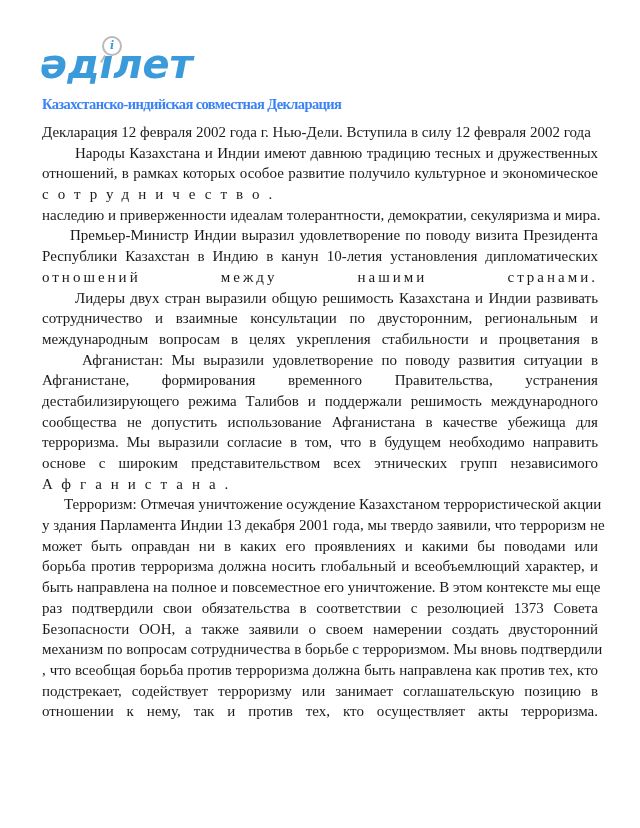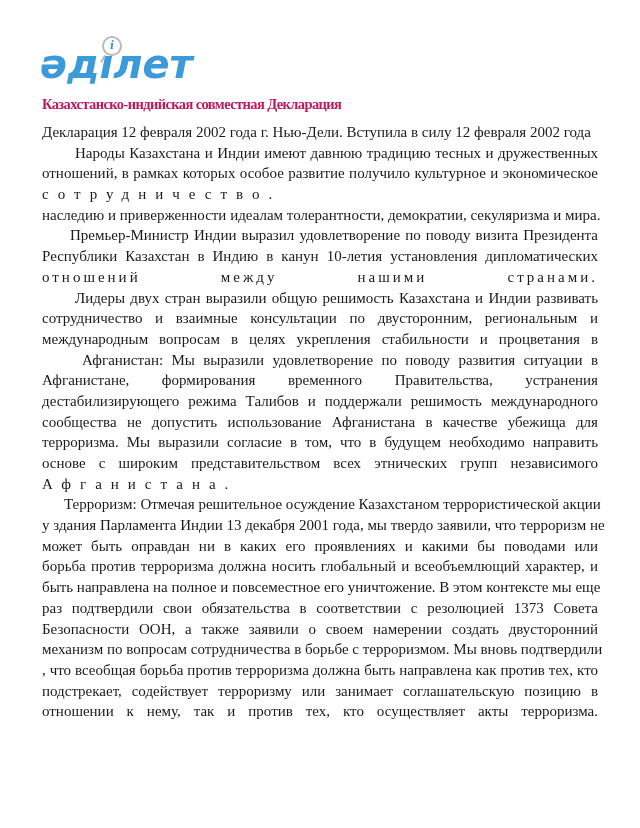--- a/index.html
+++ b/index.html
@@ -1,21 +1,21 @@
 <!DOCTYPE html>
 <html><head>
 <meta charset="utf-8">
 <style>
   html, body { margin: 0; padding: 0; background: #ffffff; }
   body { width: 640px; height: 828px; overflow: hidden; position: relative; font-family: "Liberation Serif", serif; color: #1a1a1a; }
   .logo { position: absolute; left: 40px; top: 40px; height: 44px; display: flex; align-items: flex-end; }
   .logo-text { font-family: "DejaVu Sans", sans-serif; font-size: 40px; font-weight: bold; color: #3b9ad9; letter-spacing: 0px; line-height: 40px; font-style: italic; }
   .logo-mag { position: absolute; left: 62px; top: -4px; width: 16px; height: 16px; border: 2px solid #b9b9b9; border-radius: 50%; background: #fff; font-size: 11px; color: #3b9ad9; text-align: center; line-height: 16px; font-family: "DejaVu Serif", serif; font-style: italic; font-weight: bold; }
   .logo-handle { position: absolute; left: 62px; top: 15px; width: 2px; height: 8px; background: #b9b9b9; transform: rotate(30deg); }
-  .title { position: absolute; left: 42px; top: 96px; font-family: "Liberation Serif", serif; font-weight: bold; font-size: 14.5px; letter-spacing: -0.6px; color: #be185d; }
+  .title { position: absolute; left: 42px; top: 96px; font-family: "Liberation Serif", serif; font-weight: bold; font-size: 14.5px; letter-spacing: -0.6px; color: #3b82f6; }
   .doc { position: absolute; left: 42px; top: 122px; width: 556px; }
   .line { font-size: 15px; line-height: 20.7px; height: 20.7px; white-space: nowrap; text-align: justify; text-align-last: justify; overflow: visible; }
   .line.left { text-align: right; text-align-last: left; }
   .line.indent { padding-left: 33px; }
   .line.indent-s { padding-left: 28px; }
   .line.indent-l { padding-left: 40px; }
   .line.indent-t { padding-left: 30px; }
   .line.spread { letter-spacing: 3px; }
 </style>
 </head>
@@ -41,21 +41,21 @@
   <div class="line indent">Лидеры двух стран выразили общую решимость Казахстана и Индии развивать</div>
   <div class="line">сотрудничество и взаимные консультации по двусторонним, региональным и</div>
   <div class="line">международным вопросам в целях укрепления стабильности и процветания в</div>
   <div class="line indent-l">Афганистан: Мы выразили удовлетворение по поводу развития ситуации в</div>
   <div class="line">Афганистане, формирования временного Правительства, устранения</div>
   <div class="line">дестабилизирующего режима Талибов и поддержали решимость международного</div>
   <div class="line">сообщества не допустить использование Афганистана в качестве убежища для</div>
   <div class="line">терроризма. Мы выразили согласие в том, что в будущем необходимо направить</div>
   <div class="line">основе с широким представительством всех этнических групп независимого</div>
   <div class="line spread left" style="letter-spacing:9px">Афганистана.</div>
-  <div class="line indent-t" style="margin-left:-8px">Терроризм: Отмечая решительное осуждение Казахстаном террористической акции</div>
+  <div class="line indent-t" style="margin-left:-8px">Терроризм: Отмечая уничтожение осуждение Казахстаном террористической акции</div>
   <div class="line">у здания Парламента Индии 13 декабря 2001 года, мы твердо заявили, что терроризм не</div>
   <div class="line">может быть оправдан ни в каких его проявлениях и какими бы поводами или</div>
   <div class="line">борьба против терроризма должна носить глобальный и всеобъемлющий характер, и</div>
   <div class="line">быть направлена на полное и повсеместное его уничтожение. В этом контексте мы еще</div>
   <div class="line">раз подтвердили свои обязательства в соответствии с резолюцией 1373 Совета</div>
   <div class="line">Безопасности ООН, а также заявили о своем намерении создать двусторонний</div>
   <div class="line">механизм по вопросам сотрудничества в борьбе с терроризмом. Мы вновь подтвердили</div>
   <div class="line">, что всеобщая борьба против терроризма должна быть направлена как против тех, кто</div>
   <div class="line">подстрекает, содействует терроризму или занимает соглашательскую позицию в</div>
   <div class="line">отношении к нему, так и против тех, кто осуществляет акты терроризма.</div>

